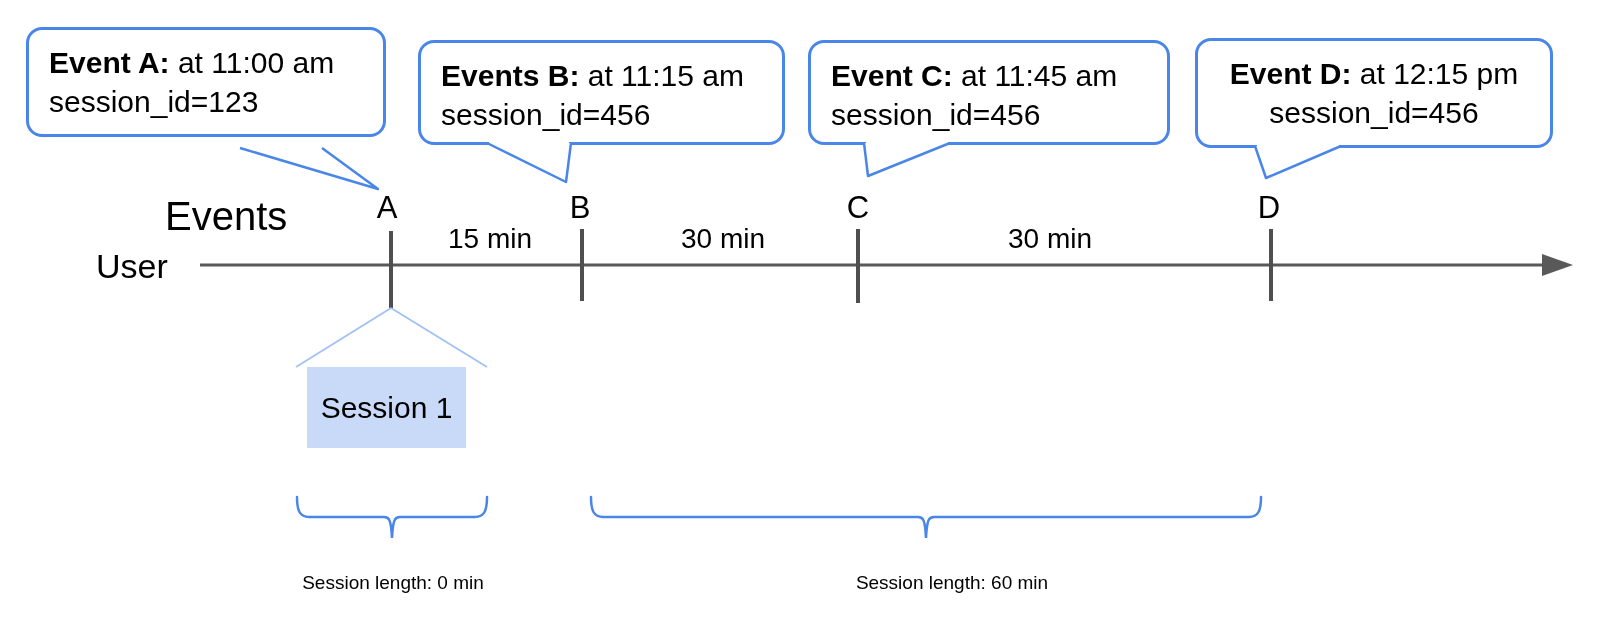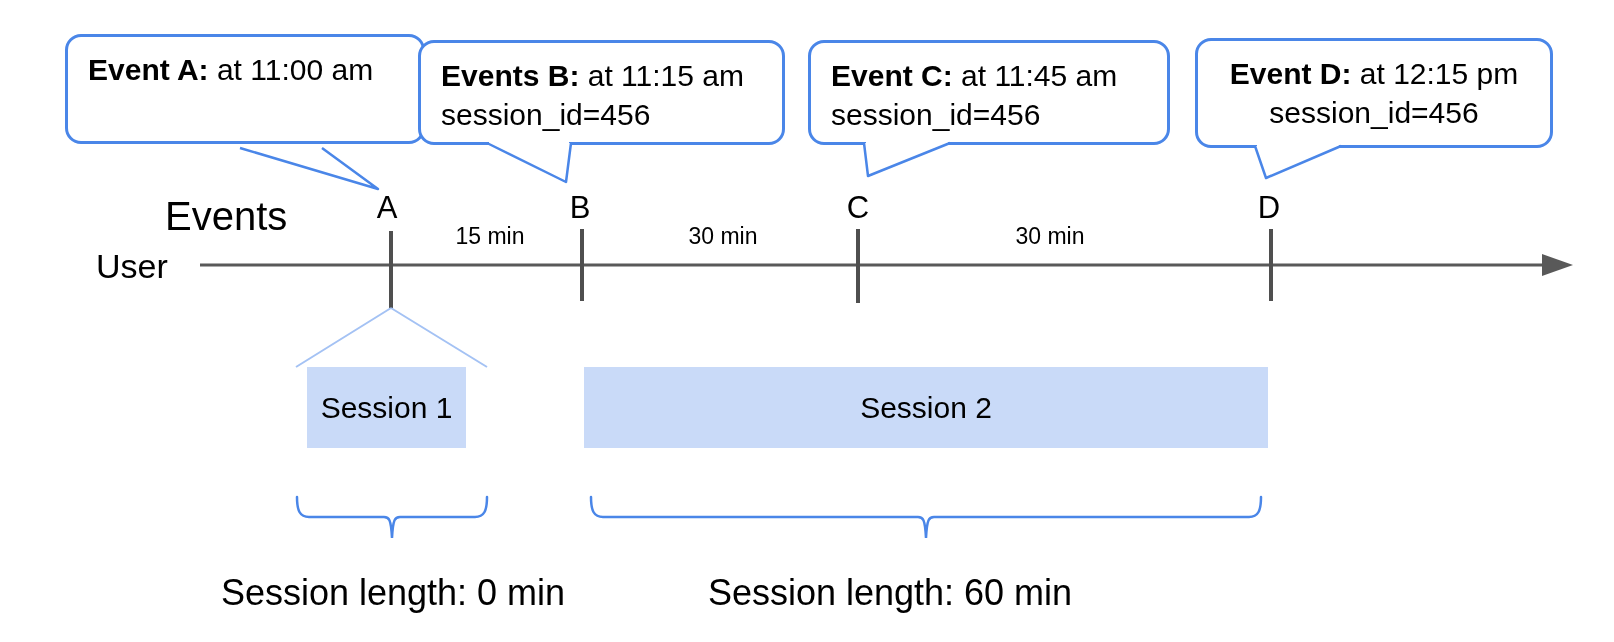--- a/index.html
+++ b/index.html
@@ -10,56 +10,54 @@
   .bubble{
     position:absolute;background:#fff;border:3px solid #4a86e8;border-radius:16px;
     padding:13px 20px;font-size:30px;line-height:39px;box-sizing:border-box;white-space:nowrap;
   }
   .bubble b{font-weight:bold;}
   .overlay{position:absolute;left:0;top:0;width:1614px;height:642px;pointer-events:none;}
   .lbl{position:absolute;white-space:nowrap;}
   .events-label{left:165px;top:194px;font-size:40px;}
   .user-label{left:96px;top:247px;font-size:34px;text-align:right;}
   .evt-letter{top:190px;font-size:31px;transform:translateX(-50%);}
-  .interval{top:223px;font-size:23px;transform:translateX(-50%);}
+  .interval{top:223px;font-size:28px;transform:translateX(-50%);}
   .session-box{
     position:absolute;top:367px;height:81px;background:#c9daf8;
     display:flex;align-items:center;justify-content:center;font-size:30px;
   }
-  .sess-len{top:572px;font-size:36px;transform:translateX(-50%);}
+  .sess-len{top:572px;font-size:19px;transform:translateX(-50%);}
 </style>
 </head>
 <body>
 
 <div class="canvas">
 
-  <div class="bubble" style="left:26px;top:34px;width:360px;height:110px;margin-left:39px;">
+  <div class="bubble" style="left:26px;top:27px;width:360px;height:110px;">
     <div><b>Event A:</b> <span>at 11:00 am</span></div>
+    <div>session_id=123</div>
   </div>
 
   <div class="bubble" style="left:418px;top:40px;width:367px;height:105px;">
     <div><b>Events B:</b> <span>at 11:15 am</span></div>
     <div>session_id=456</div>
   </div>
 
   <div class="bubble" style="left:808px;top:40px;width:362px;height:105px;">
     <div><b>Event C:</b> <span>at 11:45 am</span></div>
     <div>session_id=456</div>
   </div>
 
   <div class="bubble" style="left:1195px;top:38px;width:358px;height:110px;text-align:center;">
     <div><b>Event D:</b> <span>at 12:15 pm</span></div>
     <div>session_id=456</div>
   </div>
 
   <div class="session-box" style="left:307px;width:159px;">
     <span>Session 1</span>
-  </div>
-  <div class="session-box" style="left:584px;width:684px;">
-    <span>Session 2</span>
   </div>
 
   <svg class="overlay" viewBox="0 0 1614 642">
 
     <g>
       <rect x="241" y="145" width="80" height="6" fill="#ffffff"></rect>
       <path d="M 240,148 L 378,189 L 322,148" fill="#ffffff" stroke="#4a86e8" stroke-width="2.5" stroke-linejoin="round"></path>
     </g>
     <g>
       <rect x="489" y="140" width="80" height="6" fill="#ffffff"></rect>
@@ -94,15 +92,15 @@
   <div class="lbl evt-letter" style="left:387px;">A</div>
   <div class="lbl evt-letter" style="left:580px;">B</div>
   <div class="lbl evt-letter" style="left:858px;">C</div>
   <div class="lbl evt-letter" style="left:1269px;">D</div>
 
   <div class="lbl interval" style="left:490px;">15 min</div>
   <div class="lbl interval" style="left:723px;">30 min</div>
   <div class="lbl interval" style="left:1050px;">30 min</div>
 
   <div class="lbl sess-len" style="left:393px;">Session length: 0 min</div>
-  <div class="lbl sess-len" style="left:890px;text-align:center;">Session length: 60 min</div>
+  <div class="lbl sess-len" style="left:952px;text-align:center;">Session length: 60 min</div>
 
 </div>
 
 </body></html>

